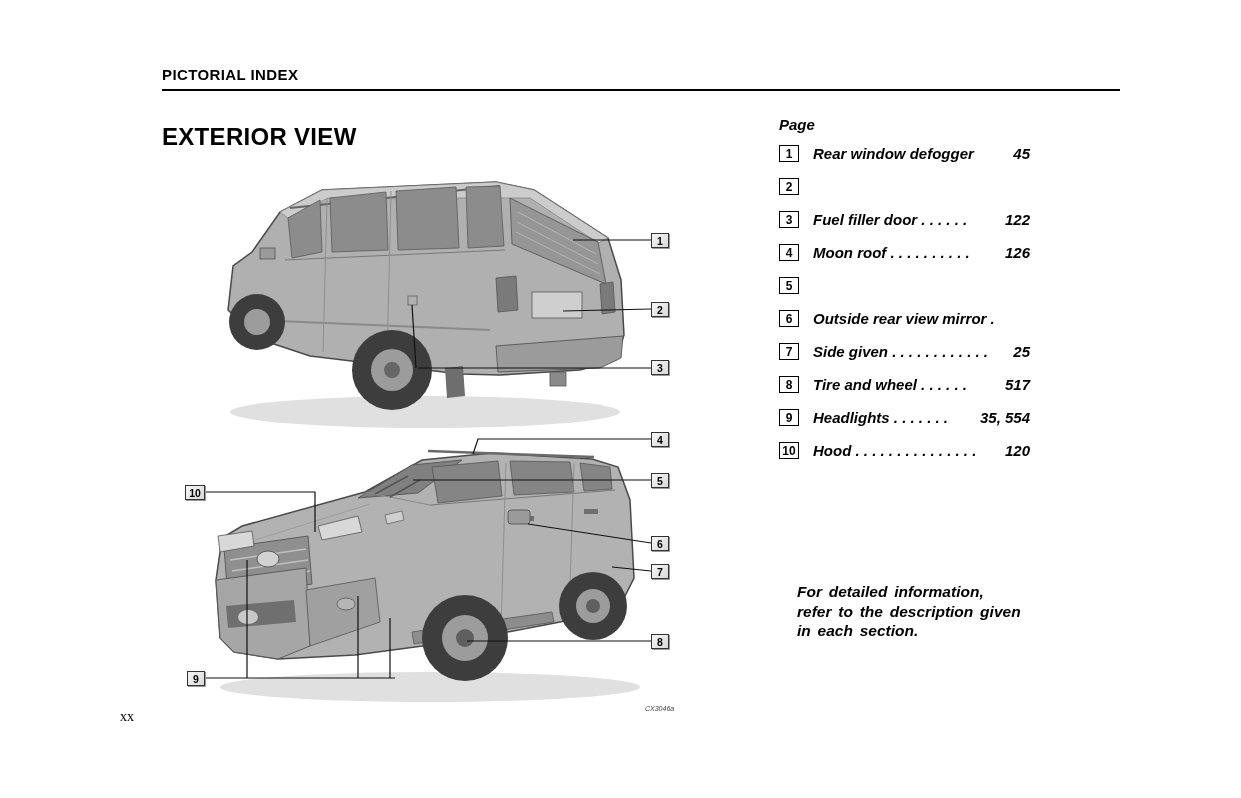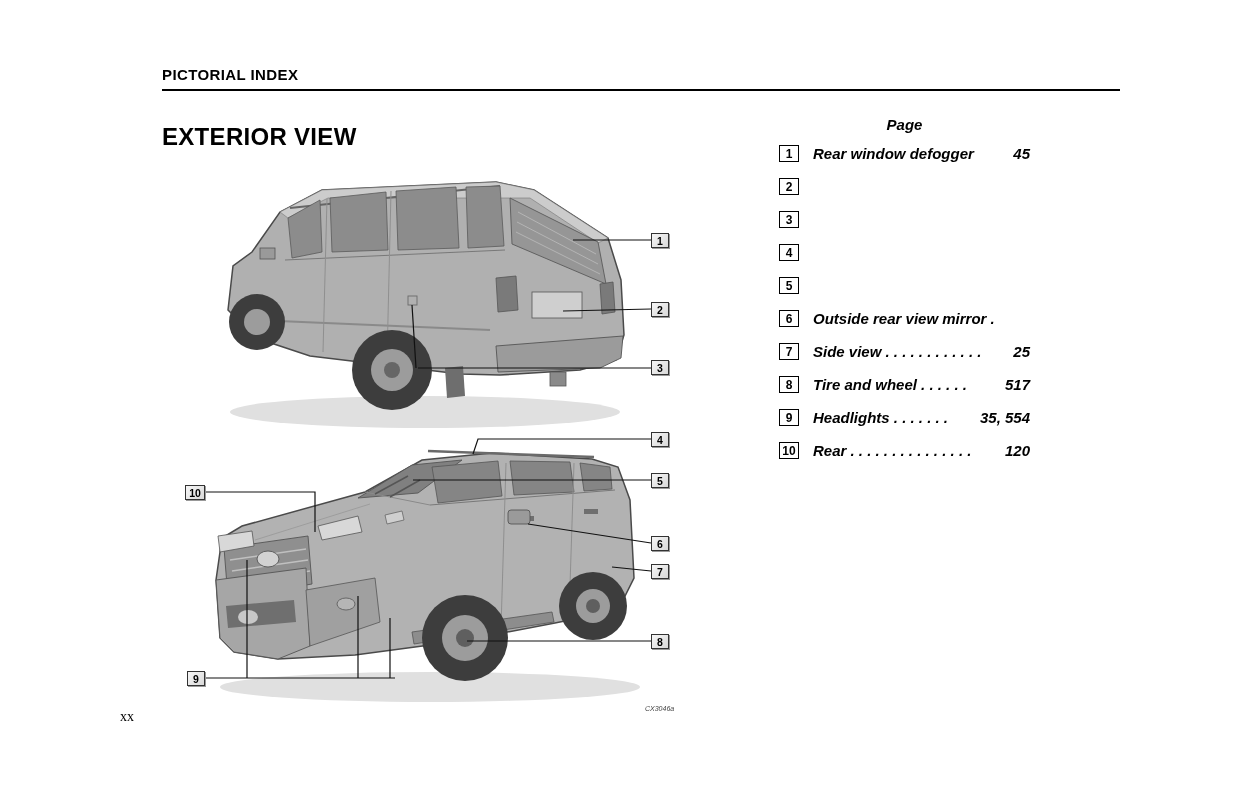--- a/index.html
+++ b/index.html
@@ -31,21 +31,21 @@
     position: absolute;
     left: 162px; top: 111px;
     font-size: 24px;
     font-weight: bold;
     letter-spacing: 0.3px;
   }
   .page-col-label {
     position: absolute;
     left: 779px; top: 104px;
     width: 251px;
-    text-align: center;
+    text-align: left;
     font-size: 15px;
     font-weight: bold;
     font-style: italic;
   }
   .index-list {
     position: absolute;
     left: 779px; top: 132px;
     width: 251px;
   }
   .index-row {
@@ -254,41 +254,49 @@
         <span class="item-page">45</span>
       </span>
     </div>
 
     <div class="index-row">
       <span class="num-box">2</span>
     </div>
 
     <div class="index-row">
       <span class="num-box">3</span>
+      <span class="row-content">
+        <span class="item-label">Fuel filler door . . . . . .</span>
+        <span class="item-page">122</span>
+      </span>
     </div>
 
     <div class="index-row">
       <span class="num-box">4</span>
+      <span class="row-content">
+        <span class="item-label">Moon roof . . . . . . . . . .</span>
+        <span class="item-page">126</span>
+      </span>
     </div>
 
     <div class="index-row">
       <span class="num-box">5</span>
     </div>
 
     <div class="index-row two-line">
       <span class="num-box">6</span>
       <span class="row-content">
         <span class="item-label">Outside rear view mirror .</span>
       </span>
     </div>
 
     <div class="index-row">
       <span class="num-box">7</span>
       <span class="row-content">
-        <span class="item-label">Side view . . . . . . . . . . . .</span>
+        <span class="item-label">Side given . . . . . . . . . . . .</span>
         <span class="item-page">25</span>
       </span>
     </div>
 
     <div class="index-row">
       <span class="num-box">8</span>
       <span class="row-content">
         <span class="item-label">Tire and wheel . . . . . .</span>
         <span class="item-page">517</span>
       </span>
@@ -298,24 +306,27 @@
       <span class="num-box">9</span>
       <span class="row-content">
         <span class="item-label">Headlights . . . . . . .</span>
         <span class="item-page">35, 554</span>
       </span>
     </div>
 
     <div class="index-row">
       <span class="num-box">10</span>
       <span class="row-content">
-        <span class="item-label">Rear . . . . . . . . . . . . . . .</span>
+        <span class="item-label">Hood . . . . . . . . . . . . . . .</span>
         <span class="item-page">120</span>
       </span>
     </div>
 
   </div>
 
+  <div class="note">For detailed information,
+refer to the description given
+in each section.</div>
 
   <div class="illustration-code">CX3046a</div>
   <div class="footer-page-number">xx</div>
 
 </div>
 
 </body></html>

